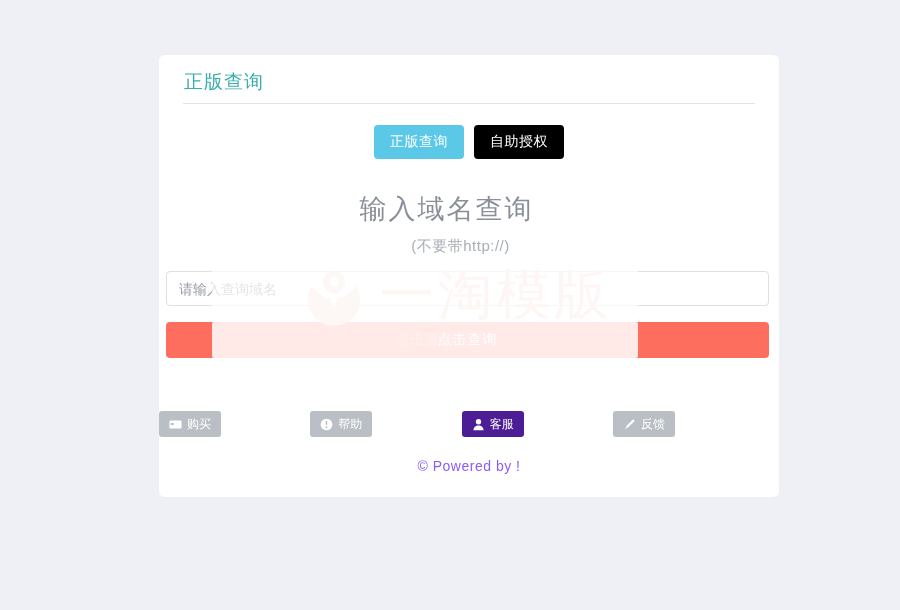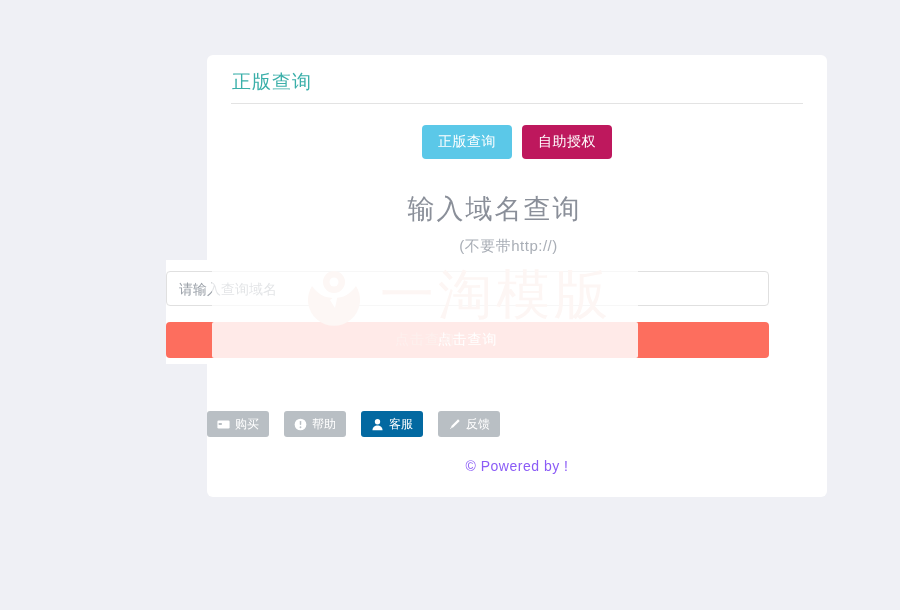--- a/index.html
+++ b/index.html
@@ -18,21 +18,20 @@
   
   .card {
     position: absolute;
     left: 159px;
     top: 55px;
     width: 620px;
     height: 442px;
     background: #ffffff;
     border-radius: 6px;
     box-sizing: border-box;
-    margin-left: 48px;
   }
 
   
   .card-header {
     position: absolute;
     left: 0;
     top: 0;
     width: 620px;
     height: 48px;
     box-sizing: border-box;
@@ -70,21 +69,21 @@
     border-radius: 4px;
     color: #ffffff;
     font-size: 14px;
     padding: 8px 16px;
     line-height: 1.25;
     cursor: pointer;
     font-family: inherit;
     letter-spacing: 0.5px;
   }
   .nav-btn.blue   { background: #5bc8e8; }
-  .nav-btn.teal   { background: #be185d; }
+  .nav-btn.teal   { background: #000000; }
 
   
   .heading-block {
     position: absolute;
     left: 0;
     top: 138px;
     width: 575px;
     text-align: center;
   }
   .heading-main {
@@ -214,38 +213,38 @@
     pointer-events: none;
   }
 
   
   .footer-row {
     position: absolute;
     left: 0;
     top: 356px;
     width: 516px;
     display: flex;
-    justify-content: flex-start;
-    gap: 15px;
+    justify-content: space-between;
+    gap: 6px;
   }
   .foot-btn {
     border: none;
     border-radius: 3px;
     background: #b9bfc4;
     color: #ffffff;
     font-size: 12px;
     padding: 6px 10px;
     display: inline-flex;
     align-items: center;
     gap: 5px;
     cursor: pointer;
     font-family: inherit;
     line-height: 1.2;
   }
-  .foot-btn.active { background: #0369a1; }
+  .foot-btn.active { background: #4c1d95; }
   .foot-ico {
     display: inline-block;
     width: 13px;
     height: 13px;
     flex: none;
   }
   .foot-ico svg { display: block; }
 
   
   .copyright {

